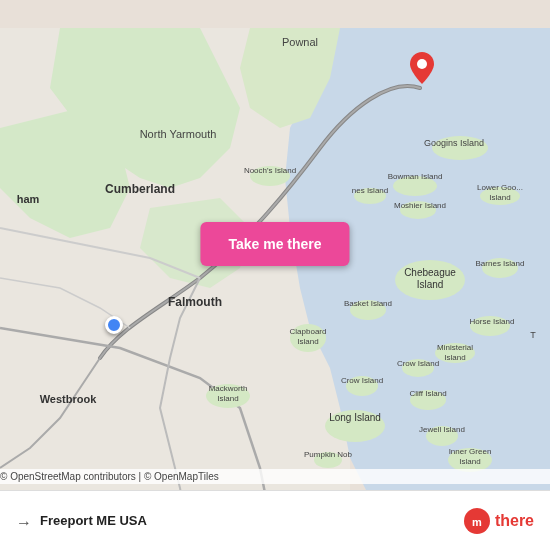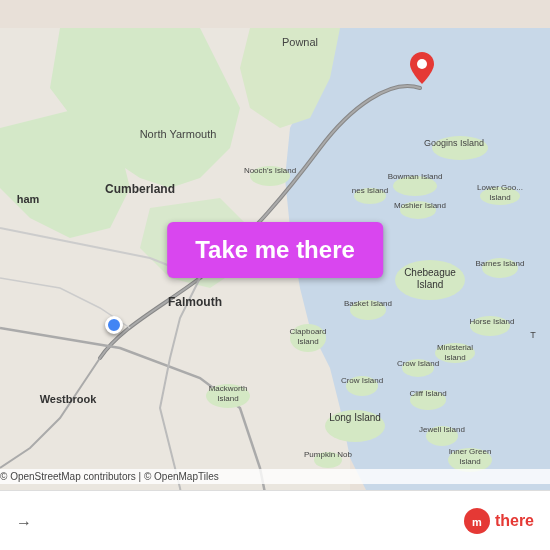--- a/index.html
+++ b/index.html
@@ -18,26 +18,26 @@
       position: absolute;
       top: 0; left: 0;
       width: 100%; height: 100%;
     }
 
     #take-me-there-btn {
       position: absolute;
       top: 222px;
       left: 50%;
       transform: translateX(-50%);
-      background-color: #d946ef;
+      background-color: #ec4899;
       color: white;
       border: none;
       border-radius: 6px;
       padding: 14px 28px;
-      font-size: 24px;
+      font-size: 14px;
       font-weight: bold;
       cursor: pointer;
       white-space: nowrap;
       box-shadow: 0 2px 6px rgba(0,0,0,0.3);
       z-index: 10;
     }
 
     #bottom-bar {
       position: absolute;
       bottom: 0;
@@ -241,20 +241,21 @@
   <button id="take-me-there-btn">Take me there</button>
 
   <div id="attribution">
     <span>© OpenStreetMap contributors | © OpenMapTiles</span>
   </div>
 </div>
 
 <div id="bottom-bar">
   <div id="route-info">
     <span id="arrow-icon">→</span>
+    <span id="destination-text">Freeport ME USA</span>
   </div>
   <div id="moovit-logo">
     <svg width="28" height="28" viewBox="0 0 28 28" xmlns="http://www.w3.org/2000/svg">
       <circle cx="14" cy="14" r="13" fill="#e53935"></circle>
       <text x="14" y="19" text-anchor="middle" font-size="11" fill="white" font-family="Arial" font-weight="bold">m</text>
     </svg>
     <span id="moovit-text">there</span>
   </div>
 </div>
 

